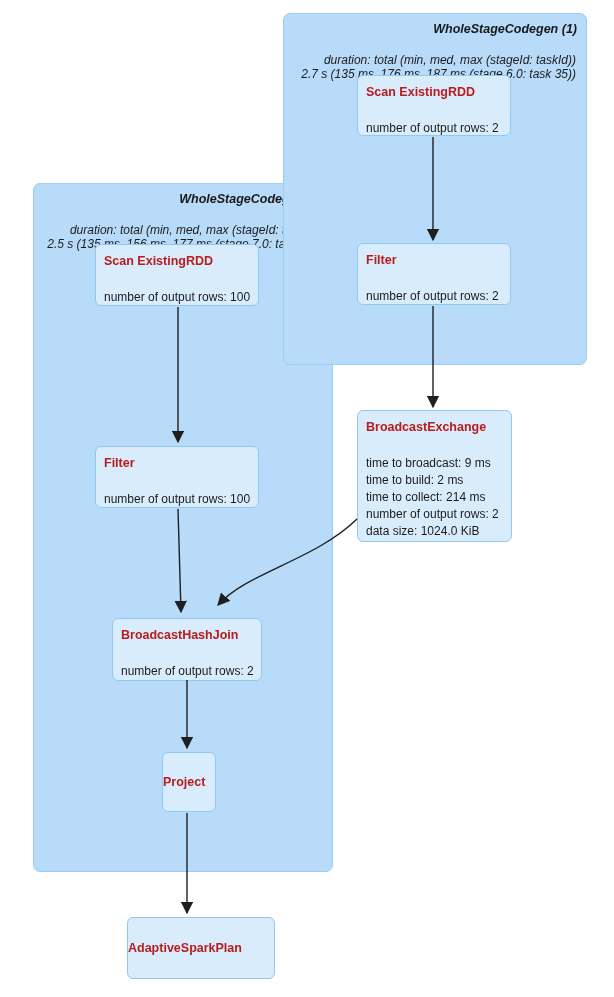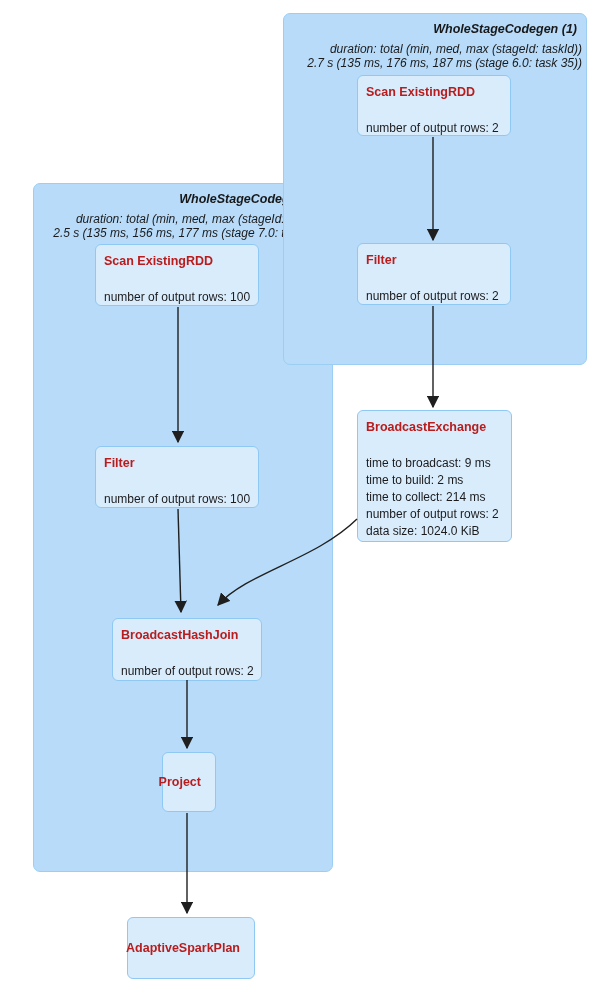--- a/index.html
+++ b/index.html
@@ -29,56 +29,56 @@
   .cluster-title {
     font-size: 12.5px;
     font-weight: bold;
     line-height: 17px;
     text-align: right;
     padding-right: 9px;
     white-space: nowrap;
     color: #18181a;
   }
   .cluster-duration {
-    margin-top: 5px;
+    margin-top: 16px;
     font-size: 12px;
     line-height: 13.5px;
     text-align: right;
-    padding-right: 4px;
+    padding-right: 10px;
     white-space: nowrap;
     color: #1b1b1d;
   }
   
   .node {
     position: absolute;
     background: #d9ecfc;
     border: 1px solid #8fc8f3;
     border-radius: 6px;
     padding: 8px 8px 0 8px;
     font-size: 12px;
     white-space: nowrap;
     color: #1b1b1d;
   }
   .node-title { font-size: 12.5px; font-weight: bold; line-height: 16px; color: #b91c1c; }
   .node-metrics { margin-top: 20px; }
   .node-metric { line-height: 17px; }
   .node-center {
     display: flex;
     align-items: center;
-    justify-content: flex-end;
-    padding: 14px;
+    justify-content: flex-start;
+    padding: 0;
   }
   .n-scan1   { left: 357px; top: 75px;  width: 154px; height: 61px; }
   .n-filter1 { left: 357px; top: 243px; width: 154px; height: 62px; }
   .n-bexch   { left: 357px; top: 410px; width: 155px; height: 132px; }
   .n-scan2   { left: 95px;  top: 244px; width: 164px; height: 62px; }
   .n-filter2 { left: 95px;  top: 446px; width: 164px; height: 62px; }
   .n-bhj     { left: 112px; top: 618px; width: 150px; height: 63px; }
   .n-project { left: 162px; top: 752px; width: 54px;  height: 60px; }
-  .n-asp     { left: 127px; top: 917px; width: 128px; height: 62px; }
+  .n-asp     { left: 127px; top: 917px; width: 148px; height: 62px; }
   
   .edges {
     position: absolute;
     left: 0; top: 0;
     width: 614px; height: 997px;
     pointer-events: none;
   }
 </style>
 </head>
 <body>

